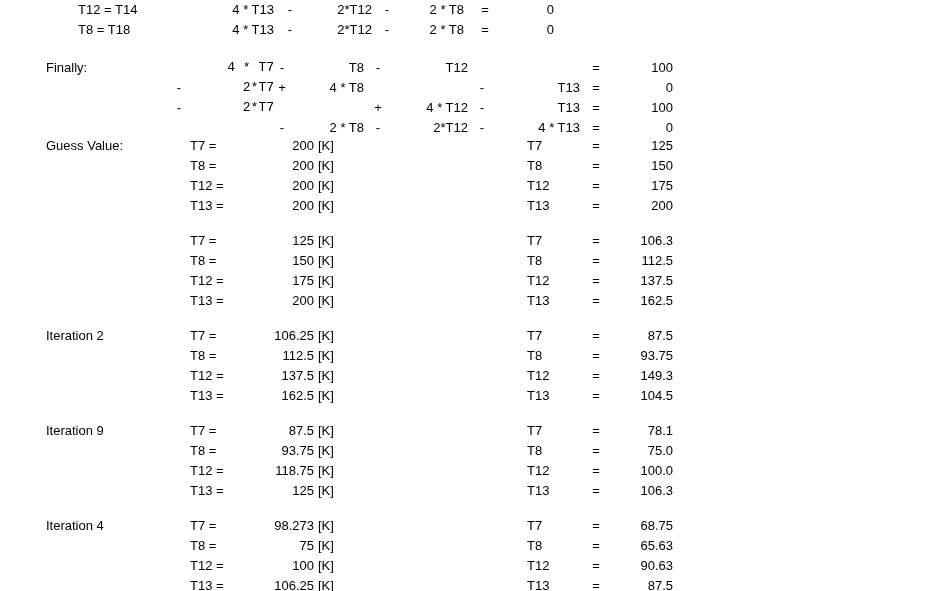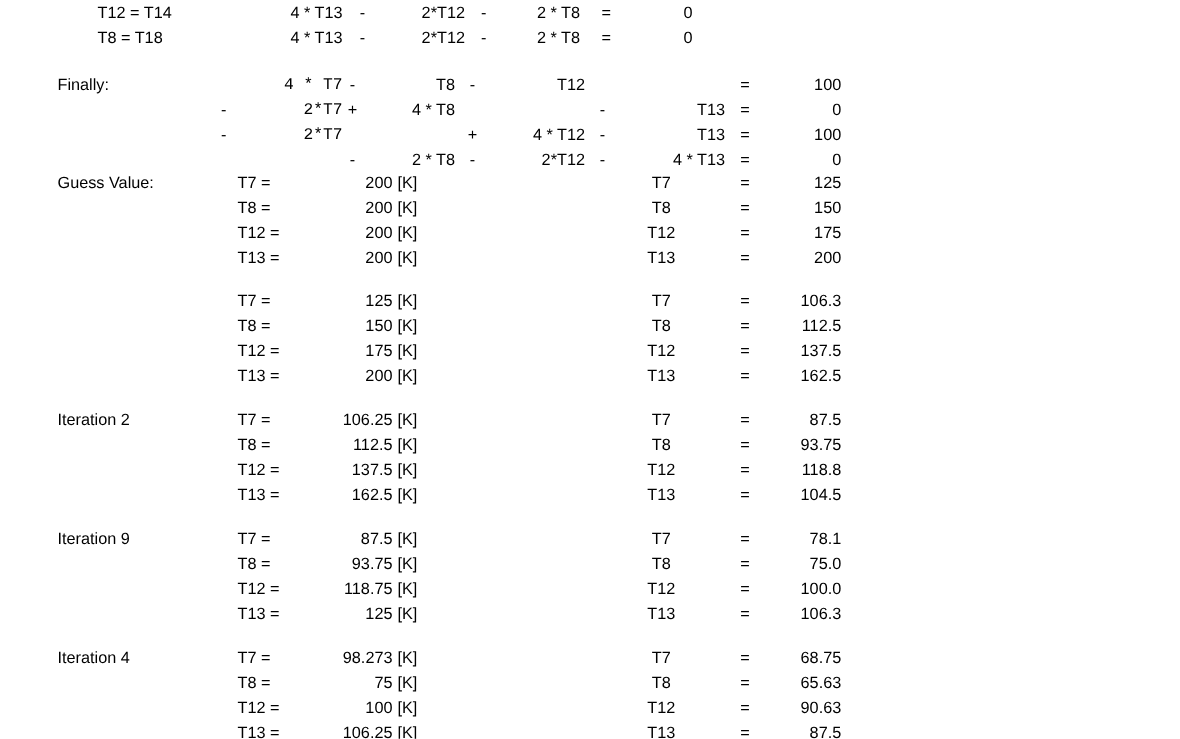--- a/index.html
+++ b/index.html
@@ -63,21 +63,21 @@
   .f-op3    { left: 470px; width: 24px;  }
   .f-t13    { left: 496px; width: 84px;  }
   .f-eqs    { left: 584px; width: 24px;  }
   .f-rhs    { left: 610px; width: 63px;  }
 
   
   .i-label  { left: 46px;  width: 140px; }
   .i-var    { left: 190px; width: 66px;  }
   .i-val    { left: 236px; width: 78px;  }
   .i-unit   { left: 318px; width: 26px;  }
-  .i-var2   { left: 504px; width: 50px; text-align: center;  }
+  .i-var2   { left: 527px; width: 50px;  }
   .i-eqs    { left: 584px; width: 24px;  }
   .i-val2   { left: 610px; width: 63px;  }
 </style>
 </head>
 <body>
 
 <div id="page">
 
   <div class="row" style="top:0px;">
     <span class="cell eq-label l">T12 = T14</span>
@@ -236,21 +236,21 @@
         <span class="cell i-var2 l">T8</span>
         <span class="cell i-eqs c">=</span>
         <span class="cell i-val2 r">93.75</span>
       </div>
       <div class="row" style="top: 366px;">
         <span class="cell i-var l">T12 =</span>
         <span class="cell i-val r">137.5</span>
         <span class="cell i-unit l">[K]</span>
         <span class="cell i-var2 l">T12</span>
         <span class="cell i-eqs c">=</span>
-        <span class="cell i-val2 r">118.8</span>
+        <span class="cell i-val2 r">149.3</span>
       </div>
       <div class="row" style="top: 386px;">
         <span class="cell i-var l">T13 =</span>
         <span class="cell i-val r">162.5</span>
         <span class="cell i-unit l">[K]</span>
         <span class="cell i-var2 l">T13</span>
         <span class="cell i-eqs c">=</span>
         <span class="cell i-val2 r">104.5</span>
       </div>
       <div class="row" style="top: 421px;">

